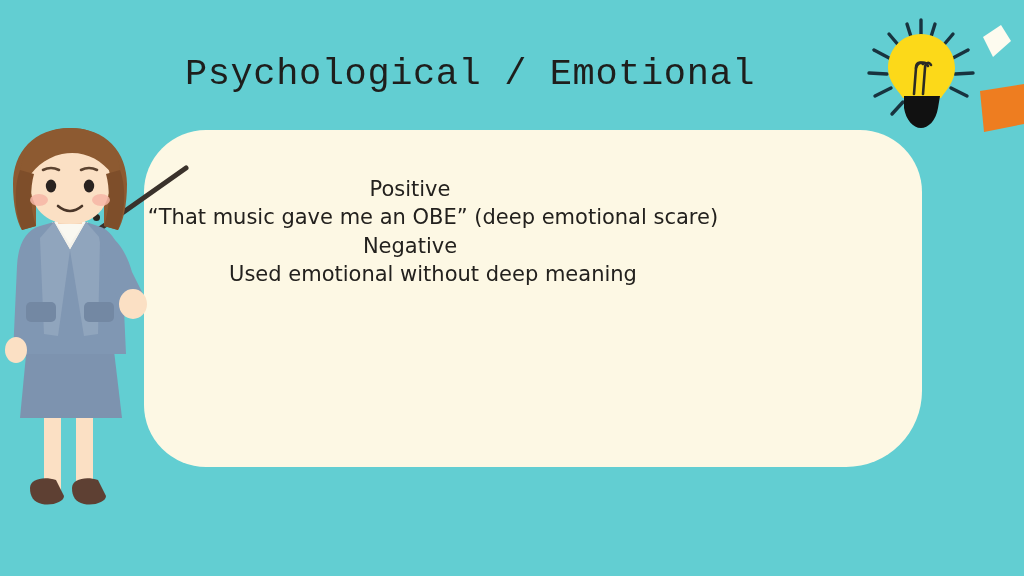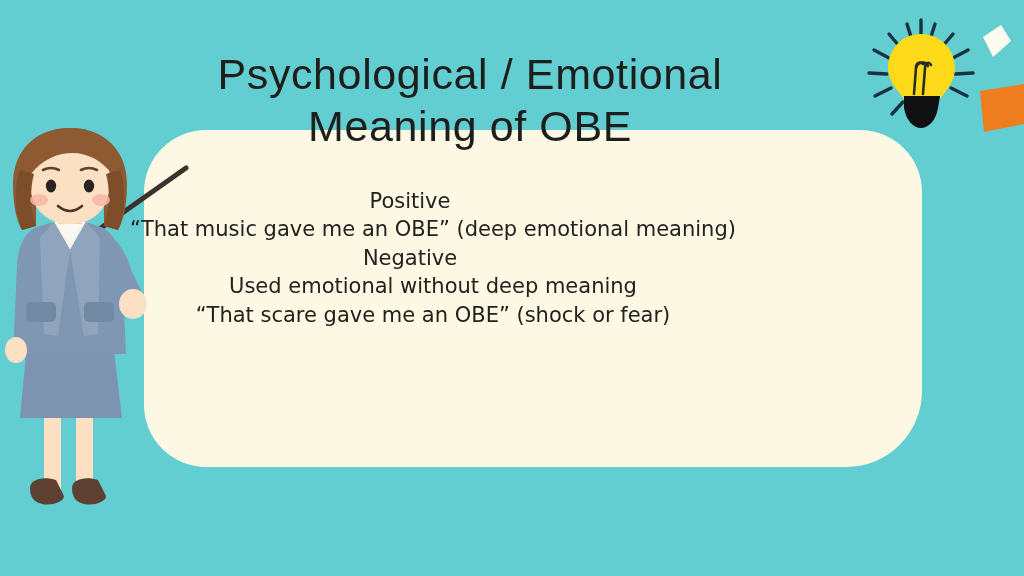--- a/index.html
+++ b/index.html
@@ -34,36 +34,35 @@
 
   
   #title-block {
     position: absolute;
     left: 180px;
     top: 48px;
     width: 580px;
     text-align: center;
   }
   .title-line {
-    font-family: Liberation Sans, sans-serif;
-    font-size: 43px;
+    font-family: Liberation Mono, monospace;
+    font-size: 37px;
     line-height: 52px;
     font-weight: 400;
     color: #1E1E1C;
     letter-spacing: 0.6px;
     white-space: nowrap;
   }
 
   
   #body-block {
     position: absolute;
     left: 60px;
     top: 175px;
     width: 700px;
-    margin-top: 12px;
   }
   .entry {
     position: relative;
   }
   .entry-label {
     text-align: center;
     font-size: 21px;
     line-height: 28px;
     color: #23211E;
     font-family: "DejaVu Sans", sans-serif;
@@ -124,46 +123,41 @@
 </style>
 </head>
 <body>
 
 <div id="slide">
 
   <div id="content-card"></div>
 
   <div id="title-block">
     <div class="title-line">Psychological / Emotional</div>
-    <div class="title-line">Meaning of OBE</div>
   </div>
 
   <div id="body-block">
 
     <div class="entry">
       <div class="entry-label">Positive</div>
       <div class="entry-row">
         <span class="bullet-dot"></span>
-        <div class="entry-text">“That music gave me an OBE” (deep emotional meaning)</div>
+        <div class="entry-text">“That music gave me an OBE” (deep emotional scare)</div>
       </div>
     </div>
 
     <div class="entry">
       <div class="entry-label">Negative</div>
       <div class="entry-row">
         <span class="bullet-dot"></span>
         <div class="entry-text">Used emotional without deep meaning</div>
       </div>
     </div>
 
     <div class="entry">
-      <div class="entry-row">
-        <span class="bullet-dot"></span>
-        <div class="entry-text">“That scare gave me an OBE” (shock or fear)</div>
-      </div>
     </div>
 
   </div>
 
   <svg id="lightbulb" viewBox="0 0 120 120">
     <g stroke="#18333F" stroke-width="3.4" stroke-linecap="round">
       <line x1="59" y1="4" x2="59" y2="22"></line>
       <line x1="45" y1="8" x2="50" y2="24"></line>
       <line x1="73" y1="8" x2="68" y2="24"></line>
       <line x1="27" y1="18" x2="38" y2="31"></line>

